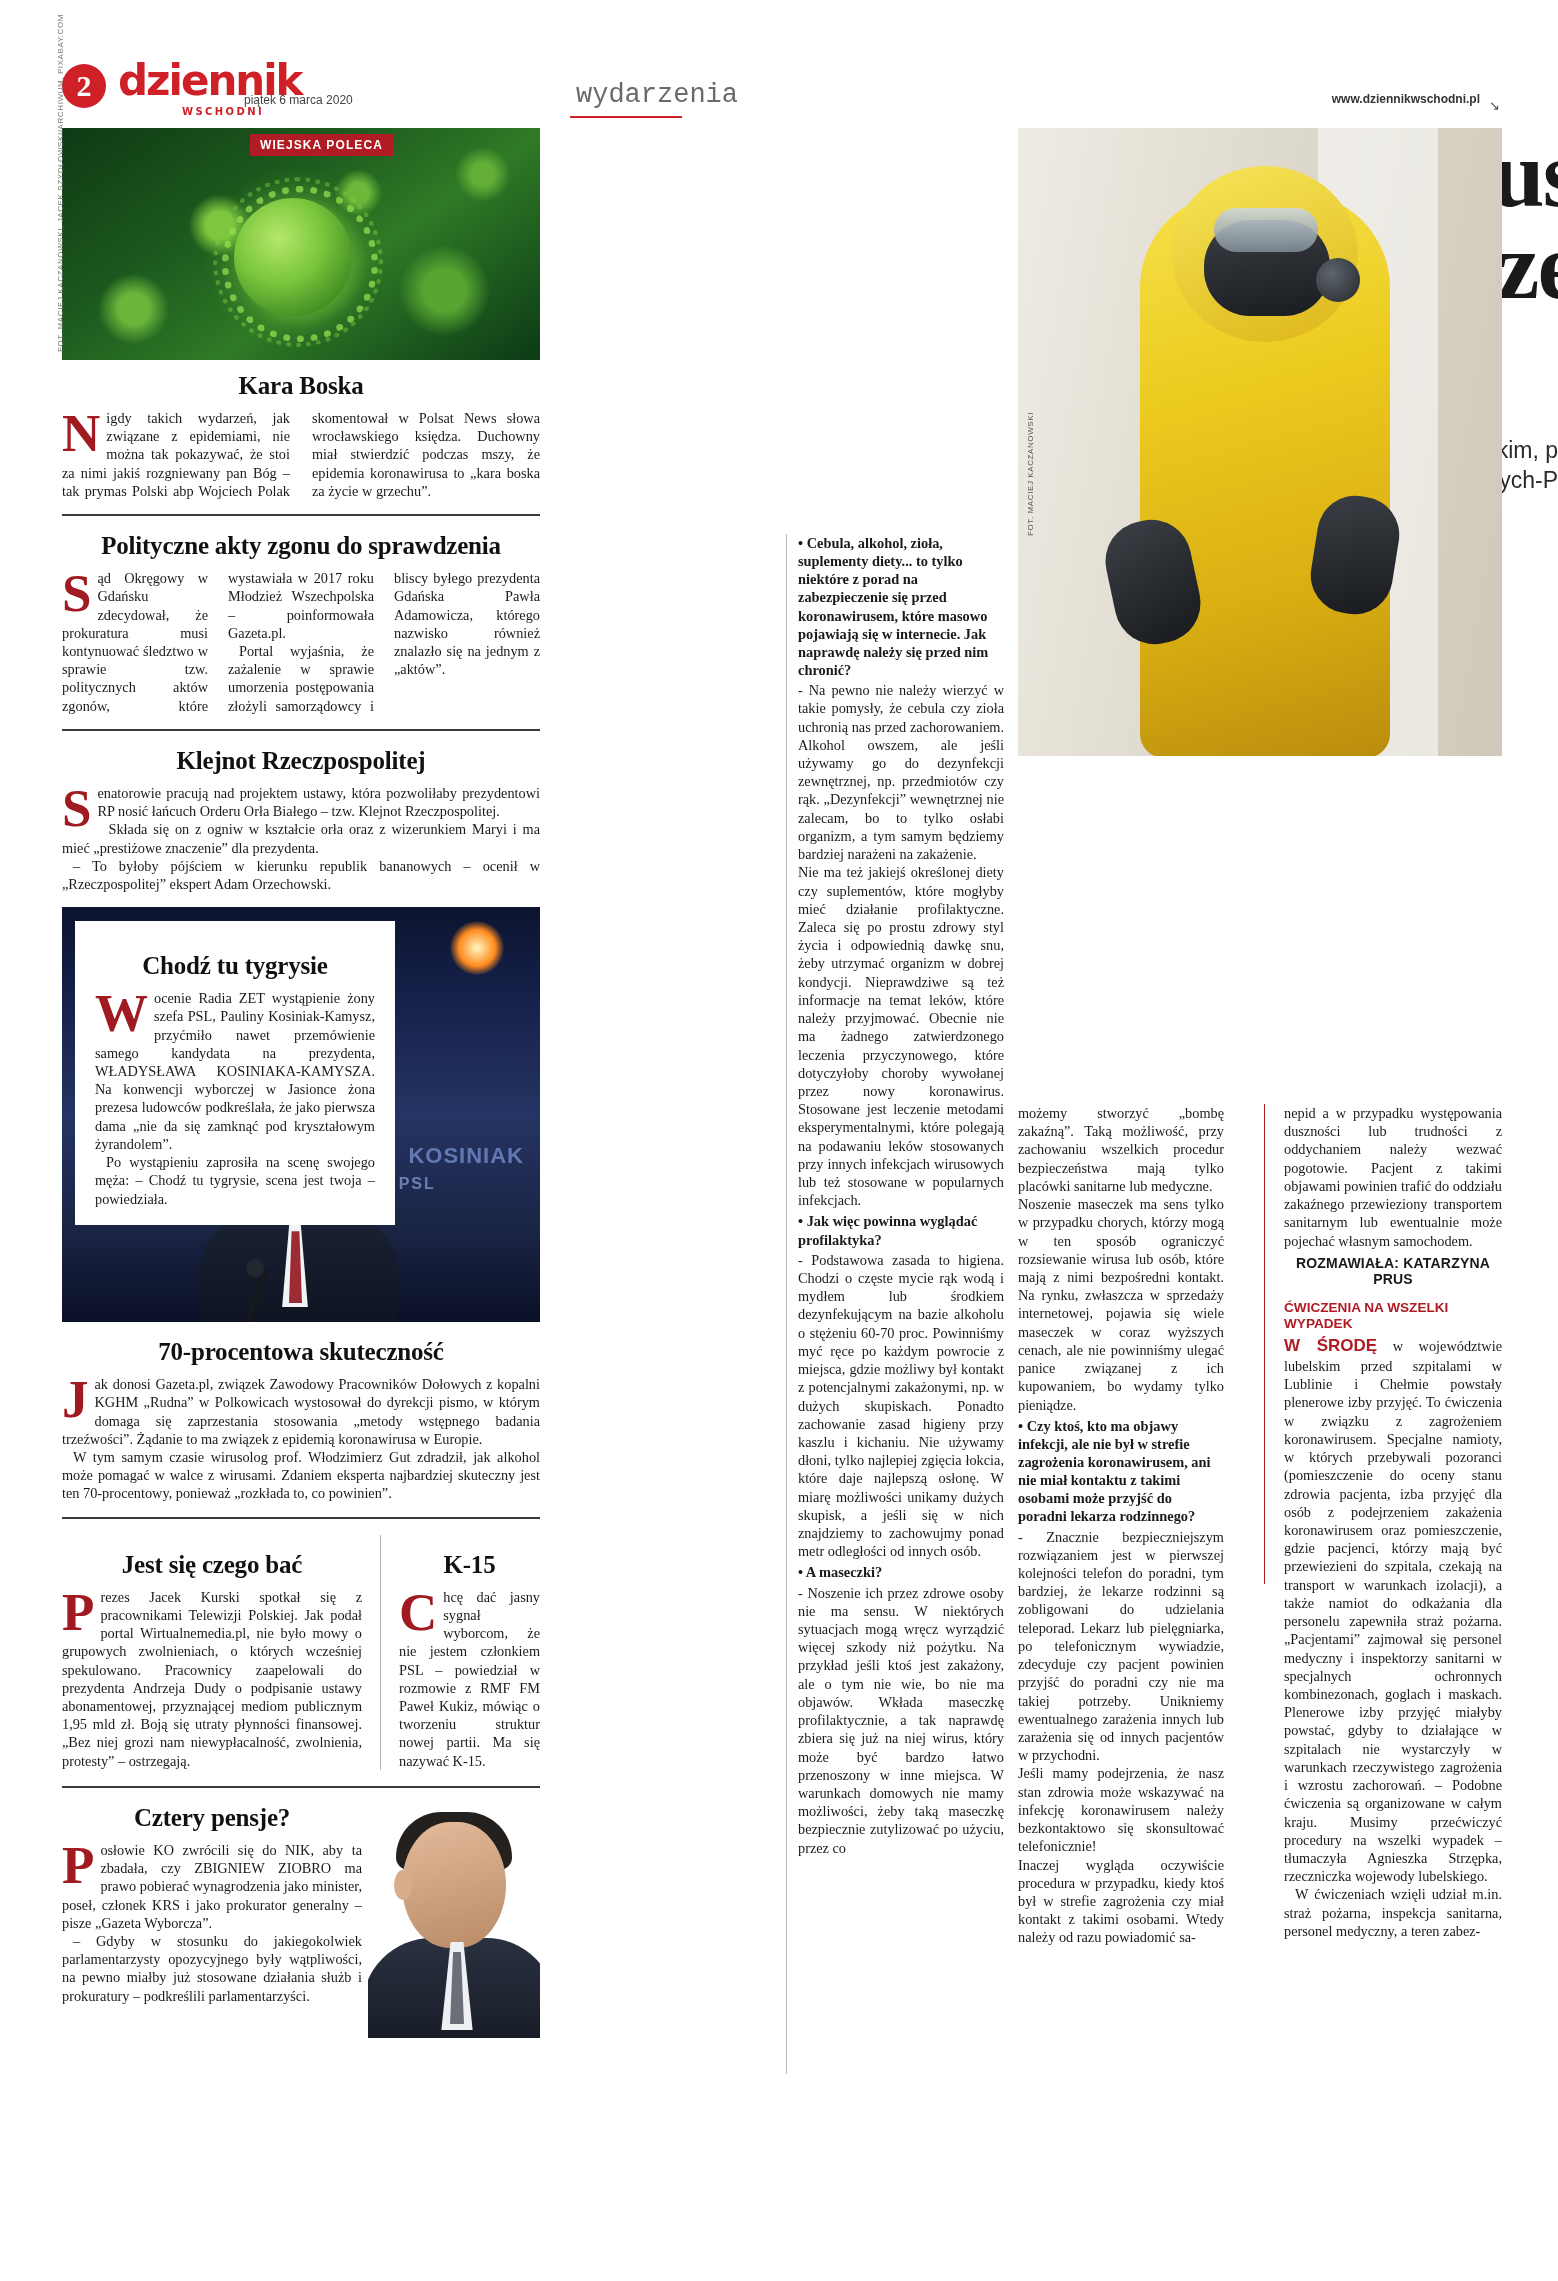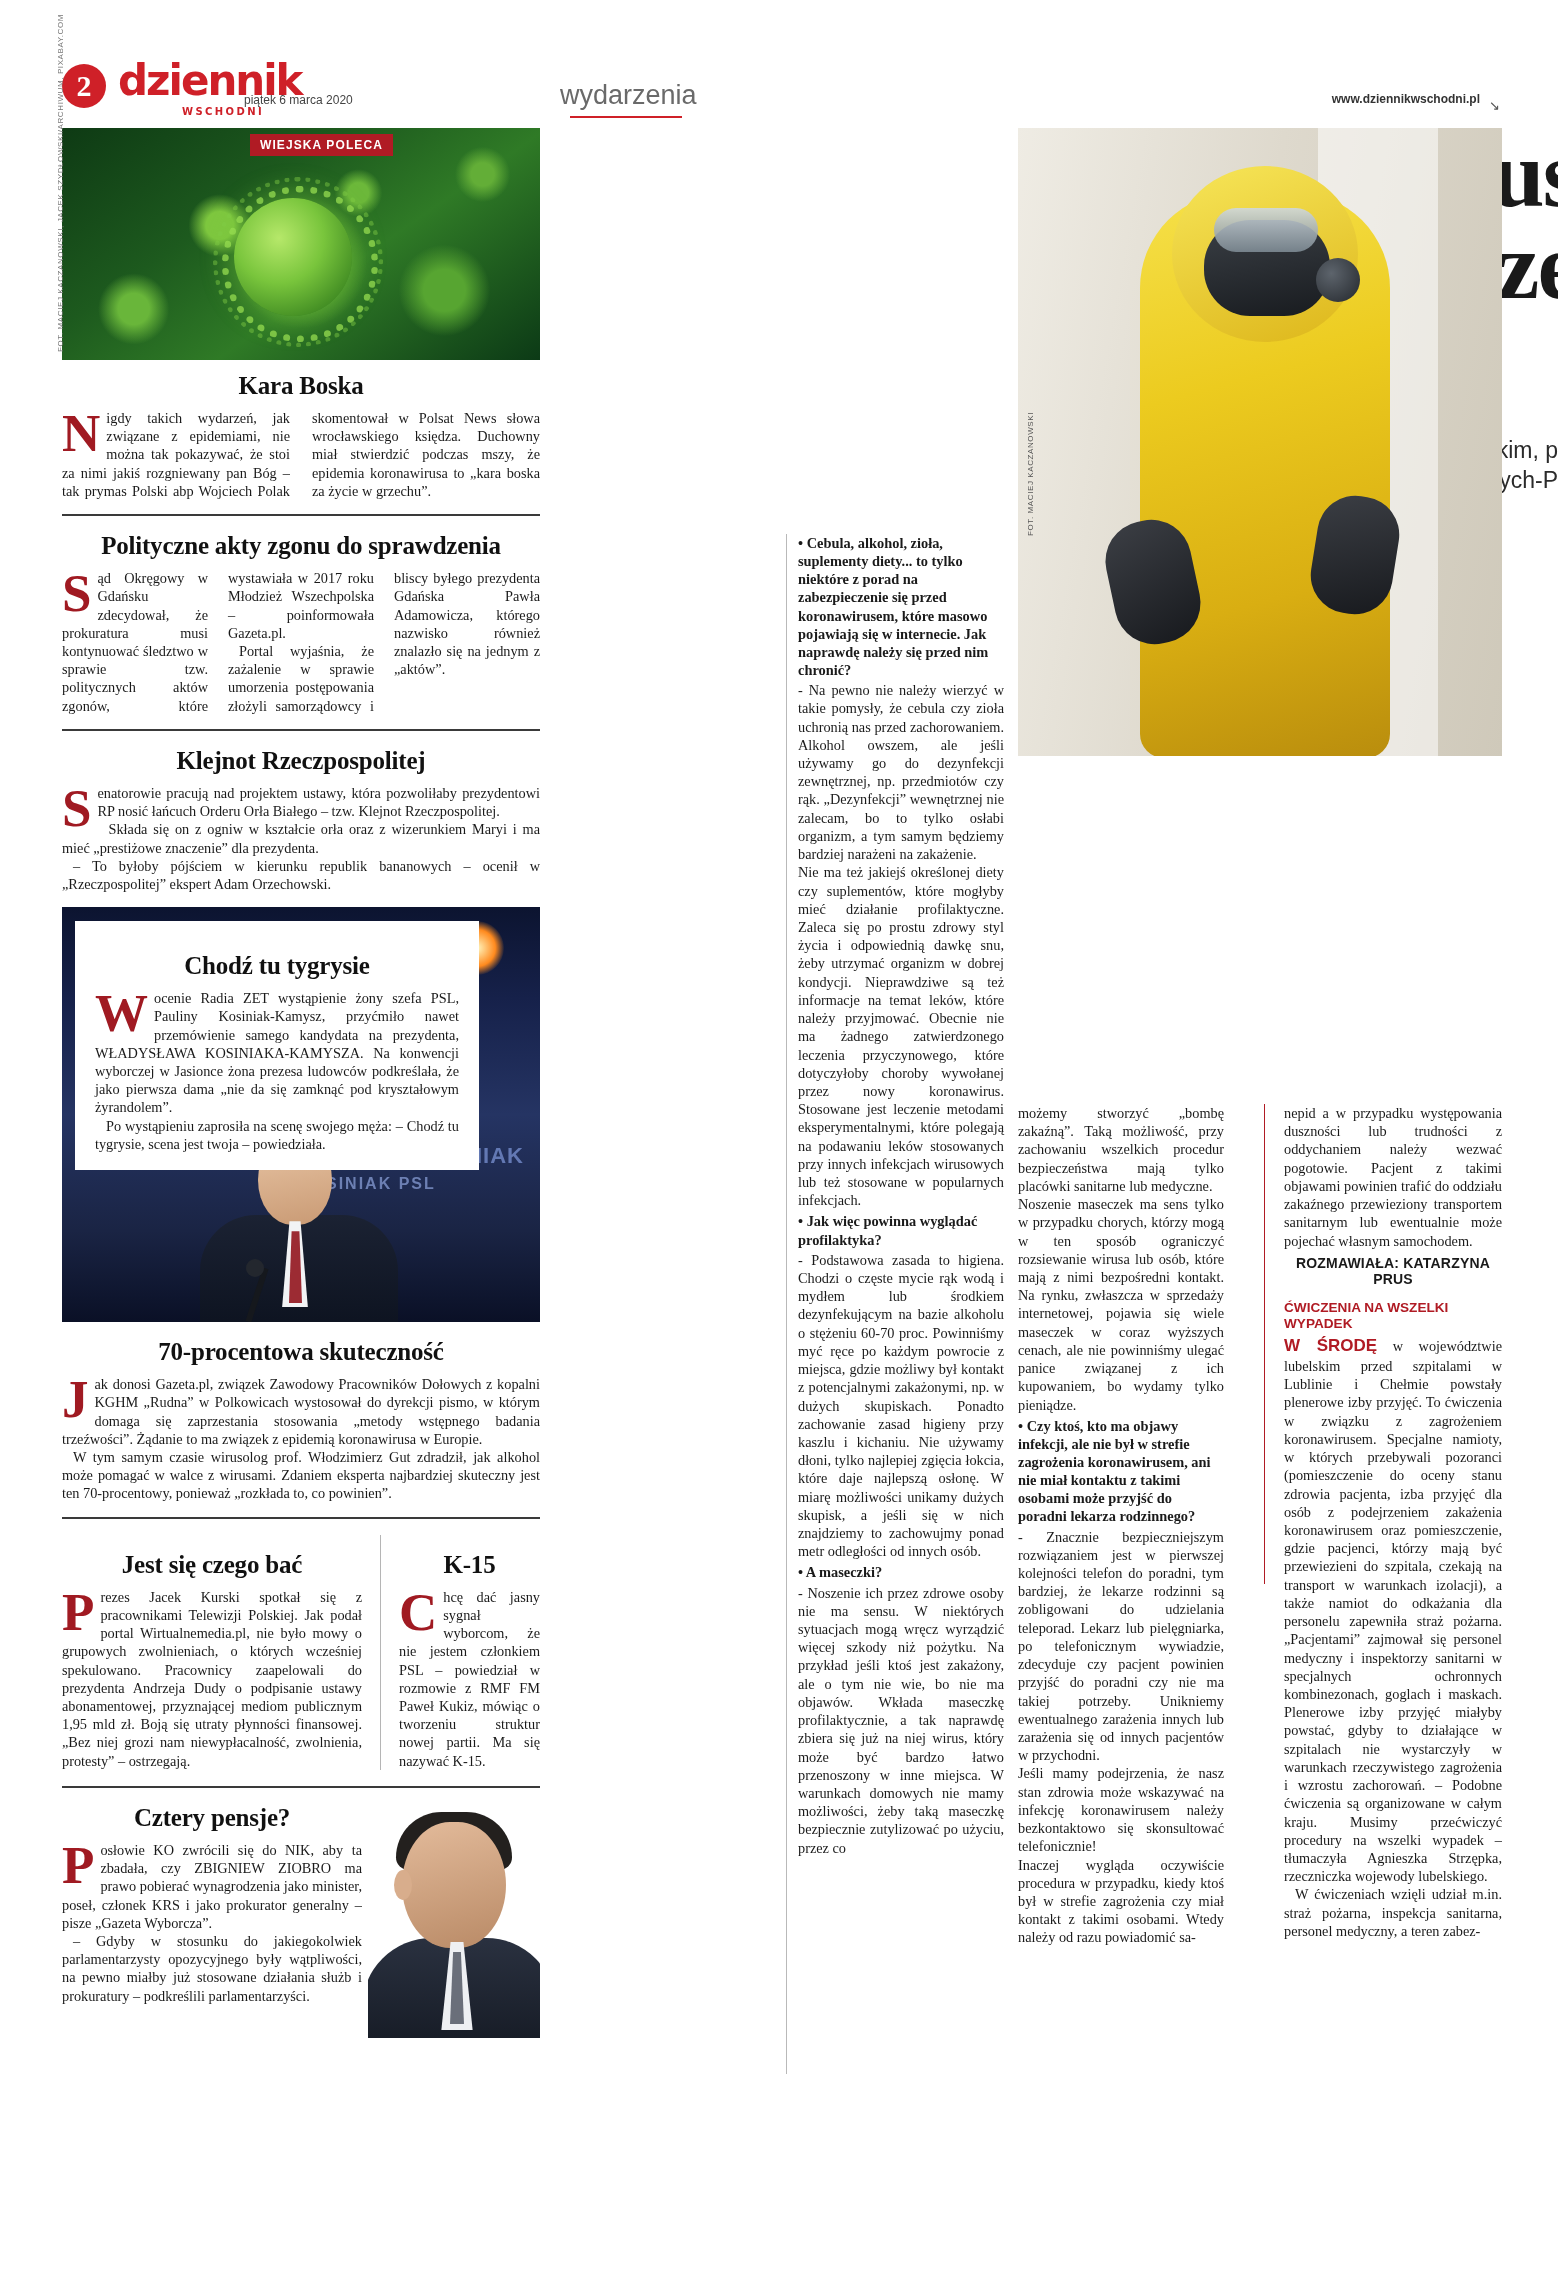--- a/index.html
+++ b/index.html
@@ -30,22 +30,22 @@
   .logo-sub{
     position:absolute;left:120px;top:46px;
     font-family:"DejaVu Sans",sans-serif;font-size:10px;letter-spacing:2.4px;
     color:#cf2028;font-weight:700;
   }
   .issue-date{
     position:absolute;left:182px;top:33px;
     font-family:"Liberation Sans",sans-serif;font-size:12px;color:#444;
   }
   .section-name{
-    position:absolute;left:498px;top:20px;
-    font-family:Liberation Sans, sans-serif;font-weight:300;font-size:27px;color:#6a6a6a;
+    position:absolute;left:514px;top:20px;
+    font-family:Liberation Mono, monospace;font-weight:300;font-size:27px;color:#6a6a6a;
   }
   .section-rule{position:absolute;left:508px;top:56px;width:112px;height:2px;background:#cf2028;}
   .site-url{
     position:absolute;right:22px;top:32px;
     font-family:"Liberation Sans",sans-serif;font-size:12px;color:#333;font-weight:600;
   }
   .url-mark{position:absolute;right:2px;top:38px;font-size:13px;color:#555;}
 
   
   .colA{position:absolute;left:62px;top:128px;width:478px;}
@@ -136,21 +136,21 @@
     background:#2a2420;}
   .spk-body{position:absolute;left:6px;top:80px;width:198px;height:112px;
     background:linear-gradient(180deg,#1b2233,#0d1320);border-radius:56px 56px 0 0;}
   .spk-shirt{position:absolute;left:78px;top:86px;width:46px;height:86px;background:#f2f3f5;
     clip-path:polygon(38% 0,62% 0,78% 100%,22% 100%);}
   .spk-tie2{position:absolute;left:95px;top:96px;width:13px;height:72px;background:#9c2b33;
     clip-path:polygon(20% 0,80% 0,100% 100%,0 100%);}
   .mic{position:absolute;left:60px;top:132px;width:6px;height:56px;background:#15181d;transform:rotate(18deg);}
   .mic-head{position:absolute;left:52px;top:124px;width:18px;height:18px;border-radius:50%;background:#23272e;}
   .tygrys-card{
-    position:absolute;left:13px;top:14px;width:404px;background:#fff;
+    position:absolute;left:13px;top:14px;width:320px;background:#fff;
     padding:15px 20px 17px 20px;box-sizing:border-box;
   }
 
   
   .s70{margin-top:16px;}
 
   
   .twoup{margin-top:16px;display:flex;gap:0;}
   .twoup .left{width:318px;padding-right:18px;box-sizing:border-box;}
   .twoup .right{width:160px;padding-left:18px;box-sizing:border-box;border-left:1px solid #b5b5b5;}

